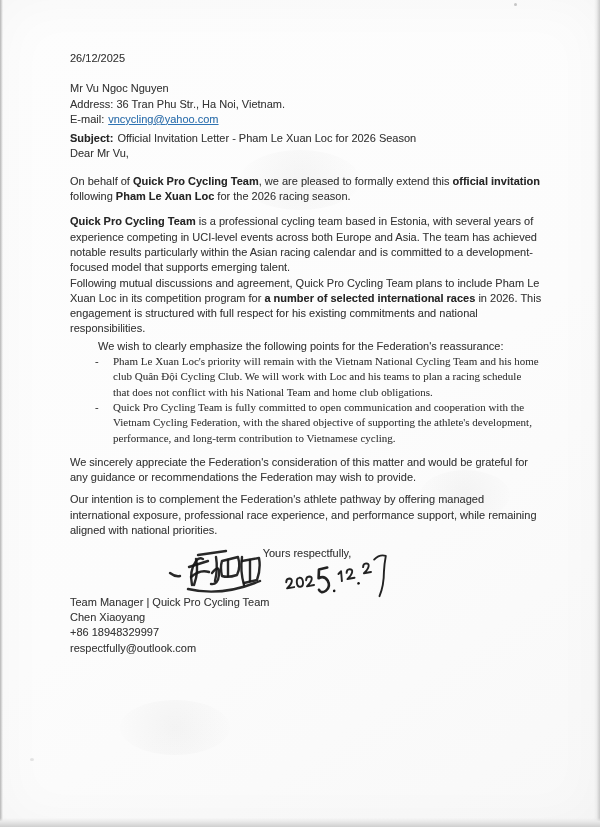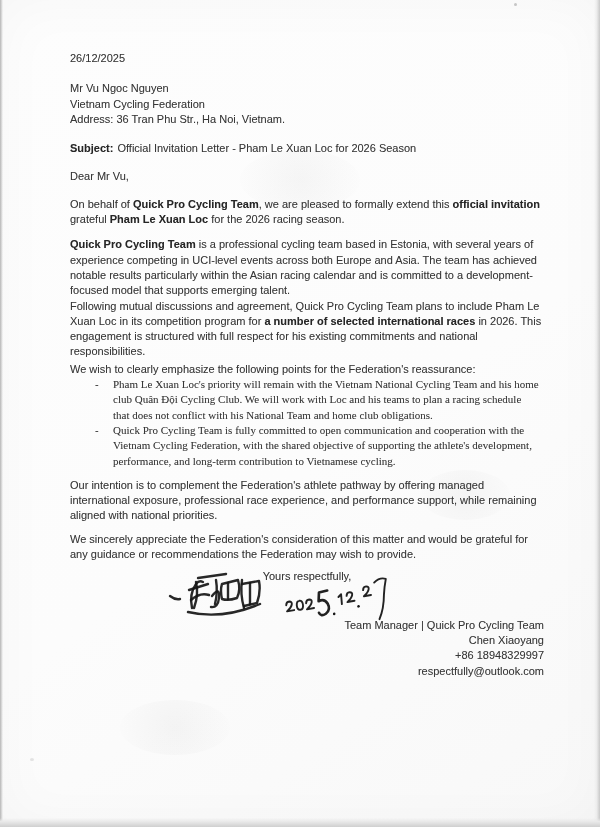--- a/index.html
+++ b/index.html
@@ -39,39 +39,39 @@
     padding: 51px 56px 0 70px;
     color: #373737;
     font-size: 11px;
     line-height: 15.3px;
     text-shadow: 0 0 0.6px rgba(45,45,45,0.28);
   }
   .letter b { font-weight: 700; color: #262626; }
   .block { max-width: 474px; }
 
   .date-line       { margin-bottom: 15px; }
-  .recipient-block { margin-bottom: 14px; }
-  .subject-line    { margin-bottom: 13px; }
+  .recipient-block { margin-bottom: 4px; }
+  .subject-line    { }
   .salutation      { margin-bottom: 12px; }
   .para-1 { margin-bottom: 10px; }
   .para-2 {  }
   .para-3 { margin-bottom: 2px; }
-  .bullets-intro { margin-bottom: 0; }
+  .bullets-intro { margin-bottom: 0; margin-left: 28px; }
   .bullet-list { margin: 0 0 9px 0; }
   .bullet-row { display: flex; margin-left: 25px; }
   .bullet-marker { width: 18px; flex: 0 0 18px; }
   .bullet-text { flex: 1; max-width: 427px; font-family: Liberation Serif, serif; }
   .para-4 { margin-bottom: 8px; }
   .para-5 { margin-bottom: 7px; }
   .closing { margin-bottom: 33px; text-align: center; }
 
   .inline-label { margin-right: 4px; }
   .email-link { color: #2e74b5; text-decoration: underline; cursor: pointer; }
 
-  .signoff { position: relative; text-align: right; }
+  .signoff { position: relative; }
   .signoff .line { white-space: nowrap; }
   .signature-svg {
     position: absolute;
     left: 92px; top: -50px;
     width: 320px; height: 105px;
     pointer-events: none;
     z-index: 3;
   }
   .signature-svg path { fill: none; stroke: #161616; stroke-linecap: round; stroke-linejoin: round; }
   .sig-scribble path { stroke-width: 2.4; opacity: .92; }
@@ -88,52 +88,54 @@
   <div class="blob" style="left:120px; top:700px; width:110px; height:55px;"></div>
   <div class="speck" style="left:514px; top:3px; width:3px; height:3px;"></div>
   <div class="speck" style="left:30px; top:758px; width:4px; height:3px; opacity:.25;"></div>
 
   <div class="letter">
 
     <div class="block date-line">26/12/2025</div>
 
     <div class="block recipient-block">
       <div>Mr Vu Ngoc Nguyen</div>
-      <div>Vietnam Cycling Federation</div>
       <div>Address: 36 Tran Phu Str., Ha Noi, Vietnam.</div>
+      <div>
+        <span class="inline-label">E-mail:</span><a class="email-link">vncycling@yahoo.com</a>
+      </div>
     </div>
 
     <div class="block subject-line">
       <b class="inline-label">Subject:</b><span>Official Invitation Letter - Pham Le Xuan Loc for 2026 Season</span>
     </div>
 
     <div class="block salutation">Dear Mr Vu,</div>
 
-    <div class="block para-1"><span>On behalf of </span><b>Quick Pro Cycling Team</b><span>, we are pleased to formally extend this </span><b>official invitation</b><span> grateful </span><b>Pham Le Xuan Loc</b><span> for the 2026 racing season.</span></div>
+    <div class="block para-1"><span>On behalf of </span><b>Quick Pro Cycling Team</b><span>, we are pleased to formally extend this </span><b>official invitation</b><span> following </span><b>Pham Le Xuan Loc</b><span> for the 2026 racing season.</span></div>
 
     <div class="block para-2"><b>Quick Pro Cycling Team</b><span> is a professional cycling team based in Estonia, with several years of experience competing in UCI-level events across both Europe and Asia. The team has achieved notable results particularly within the Asian racing calendar and is committed to a development-focused model that supports emerging talent.</span></div>
 
     <div class="block para-3"><span>Following mutual discussions and agreement, Quick Pro Cycling Team plans to include Pham Le Xuan Loc in its competition program for </span><b>a number of selected international races</b><span> in 2026. This engagement is structured with full respect for his existing commitments and national responsibilities.</span></div>
 
     <div class="block bullets-intro">We wish to clearly emphasize the following points for the Federation's reassurance:</div>
 
     <div class="block bullet-list">
       <div class="bullet-row">
         <span class="bullet-marker">-</span>
         <span class="bullet-text">Pham Le Xuan Loc's priority will remain with the Vietnam National Cycling Team and his home club Quân Đội Cycling Club. We will work with Loc and his teams to plan a racing schedule that does not conflict with his National Team and home club obligations.</span>
       </div>
       <div class="bullet-row">
         <span class="bullet-marker">-</span>
         <span class="bullet-text">Quick Pro Cycling Team is fully committed to open communication and cooperation with the Vietnam Cycling Federation, with the shared objective of supporting the athlete's development, performance, and long-term contribution to Vietnamese cycling.</span>
       </div>
     </div>
 
+    <div class="block para-5">We sincerely appreciate the Federation's consideration of this matter and would be grateful for any guidance or recommendations the Federation may wish to provide.</div>
+
     <div class="block para-4">Our intention is to complement the Federation's athlete pathway by offering managed international exposure, professional race experience, and performance support, while remaining aligned with national priorities.</div>
-
-    <div class="block para-5">We sincerely appreciate the Federation's consideration of this matter and would be grateful for any guidance or recommendations the Federation may wish to provide.</div>
 
     <div class="block closing">Yours respectfully,</div>
 
     <div class="block signoff">
 
       <svg class="signature-svg" viewBox="0 0 320 105" aria-label="2025.12.27">
         <g class="sig-scribble">
           <path d="M8,28 q5,4 10,3"></path>
           <path d="M36,10 L64,6"></path>
           <path d="M30,40 Q27,26 34,16 Q37,12 41,14"></path>

